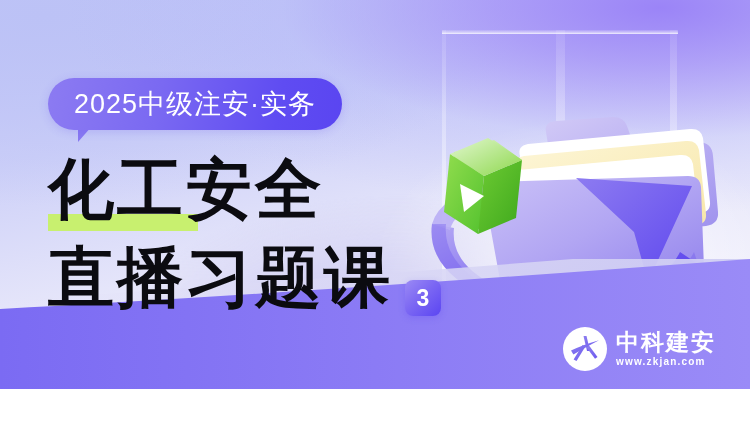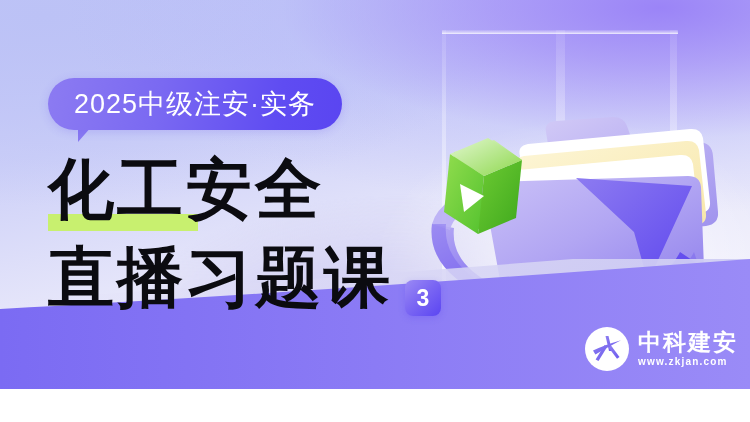--- a/index.html
+++ b/index.html
@@ -151,21 +151,21 @@
     color: #ffffff;
     font-size: 23px;
     font-weight: 700;
     font-family: "Liberation Sans", sans-serif;
     line-height: 1;
   }
 
   
   .logo {
     position: absolute;
-    right: 12px;
+    right: 34px;
     bottom: 18px;
     display: flex;
     align-items: center;
     gap: 9px;
   }
   .logo-mark {
     width: 44px;
     height: 44px;
     border-radius: 50%;
     background: #ffffff;

